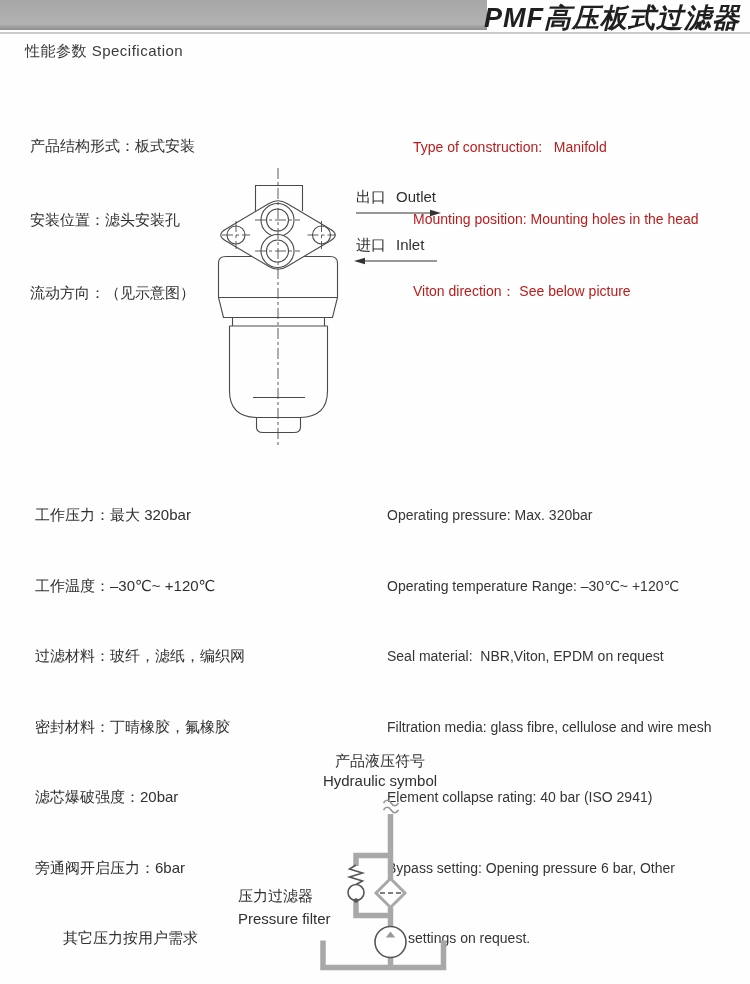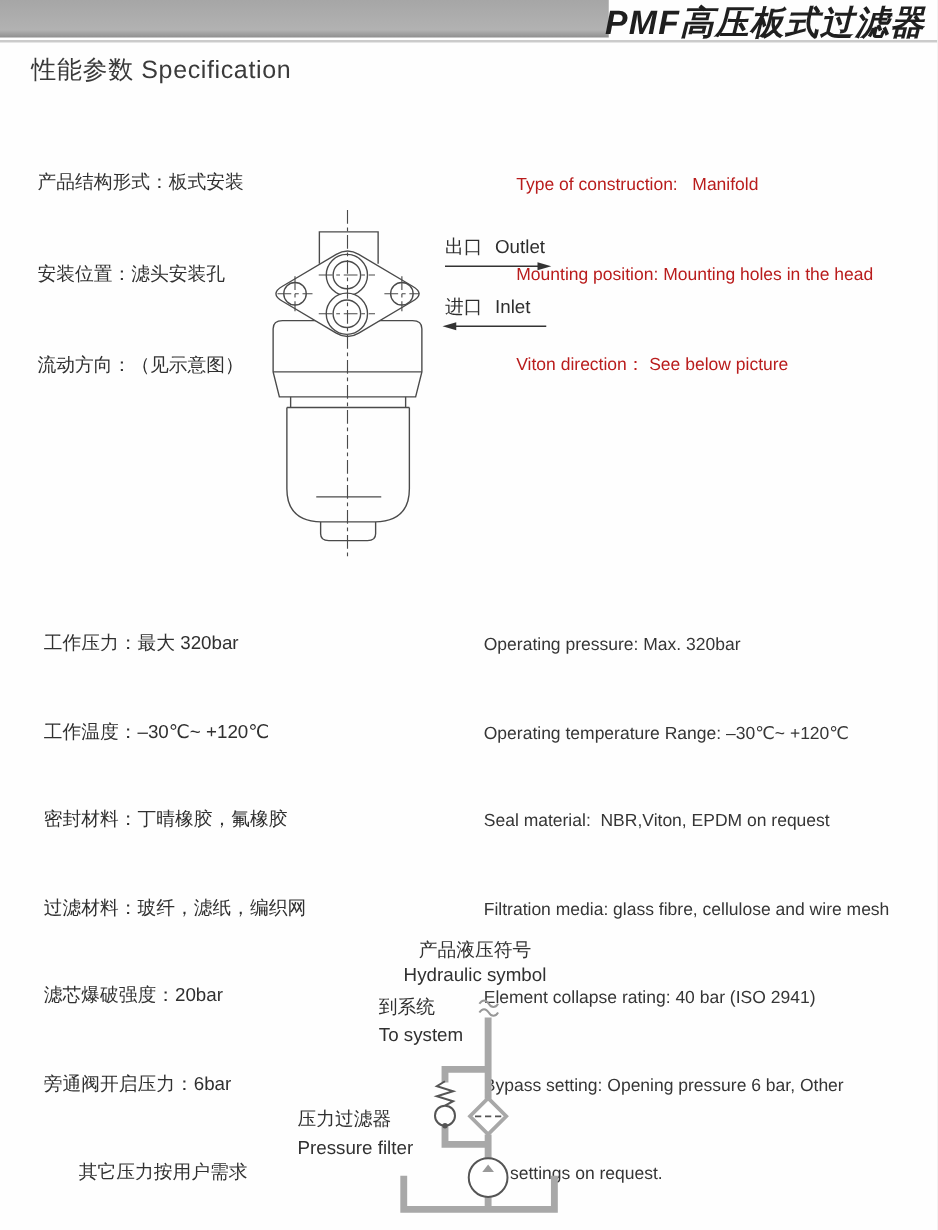--- a/index.html
+++ b/index.html
@@ -12,21 +12,21 @@
     background:#fefefe;overflow:hidden;
     font-family:"Liberation Sans","DejaVu Sans",sans-serif;
     color:var(--ink);
   }
   .abs{position:absolute;}
   .band{left:0;top:0;width:487px;height:30px;
     background:linear-gradient(180deg,#a6a6a6 0%,#b2b2b2 80%,var(--band-edge) 100%);}
   .head-rule{left:0;top:32px;width:750px;height:2px;background:#cbcbcb;}
   .doc-title{right:10px;top:0;font-size:27px;font-weight:bold;font-style:italic;
     letter-spacing:1px;color:#1f1f1f;white-space:pre;text-align:center;}
-  .section-title{left:25px;top:42px;font-size:20px;color:#3a3a3a;letter-spacing:.5px;white-space:pre;}
+  .section-title{left:25px;top:42px;font-size:15px;color:#3a3a3a;letter-spacing:.5px;white-space:pre;}
   .col{white-space:pre;}
   .line{white-space:pre;}
   .zh1{left:30px;top:85px;font-size:15px;line-height:24.5px;}
   .en1{left:413px;top:87px;font-size:14px;line-height:24px;color:#b91c1c;}
   .zh2{left:35px;top:456px;font-size:15px;line-height:23.5px;}
   .en2{left:387px;top:457px;font-size:14px;line-height:23.5px;color:#353535;}
   .ind-l{padding-left:28px;}
   .ind-r{padding-left:21px;}
   .flowlabel{font-size:15px;color:#2e2e2e;white-space:pre;}
   .outlet-label{left:356px;top:188px;}
@@ -126,22 +126,22 @@
       <polygon class="ah" points="365,257.8 354,261 365,264.2"></polygon>
     </g>
   </svg>
 
   <div class="abs flowlabel outlet-label"><span>出口</span><span class="en">Outlet</span></div>
   <div class="abs flowlabel inlet-label"><span>进口</span><span class="en">Inlet</span></div>
 
   <div class="abs col zh2">
     <div class="line">工作压力：最大 320bar</div>
     <div class="line">工作温度：–30℃~ +120℃</div>
+    <div class="line">过滤材料：玻纤，滤纸，编织网</div>
     <div class="line">密封材料：丁晴橡胶，氟橡胶</div>
-    <div class="line">过滤材料：玻纤，滤纸，编织网</div>
     <div class="line">滤芯爆破强度：20bar</div>
     <div class="line">旁通阀开启压力：6bar</div>
     <div class="line ind-l">其它压力按用户需求</div>
     
     
     
     
     
   </div>
   <div class="abs col en2">
@@ -156,24 +156,20 @@
     
     
     
     
   </div>
 
   <div class="abs hyd-title">
     <div>产品液压符号</div>
     <div>Hydraulic symbol</div>
   </div>
-  <div class="abs to-system">
-    <div>到系统</div>
-    <div>To system</div>
-  </div>
   <div class="abs pressure-filter">
     <div>压力过滤器</div>
     <div>Pressure filter</div>
   </div>
 
   <svg class="circuit-svg" width="150" height="194" viewBox="310 790 150 194">
 
     <g>
       <path class="approx" d="M383.5,803 c2.3,-3.6 5.2,-3.6 7.5,0 c2.3,3.6 5.2,3.6 7.5,0"></path>
       <path class="approx" d="M383.5,810 c2.3,-3.6 5.2,-3.6 7.5,0 c2.3,3.6 5.2,3.6 7.5,0"></path>

